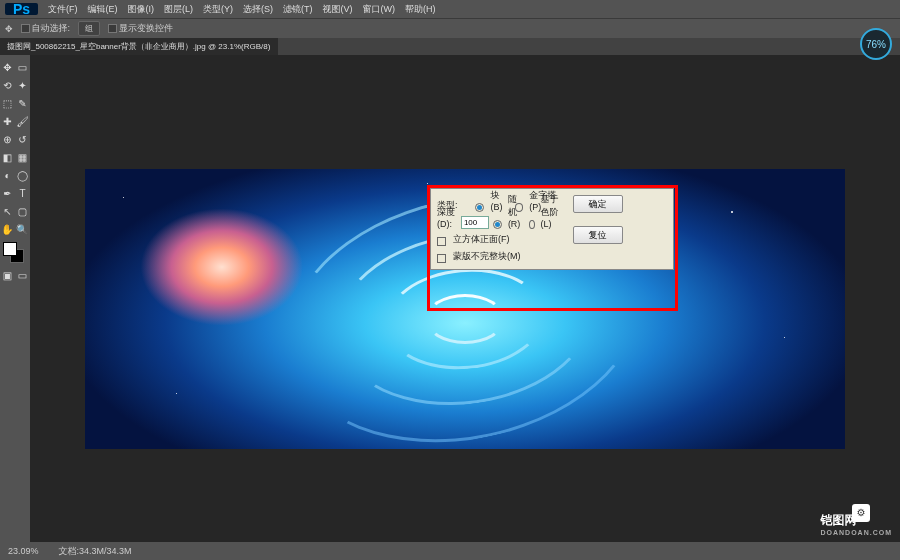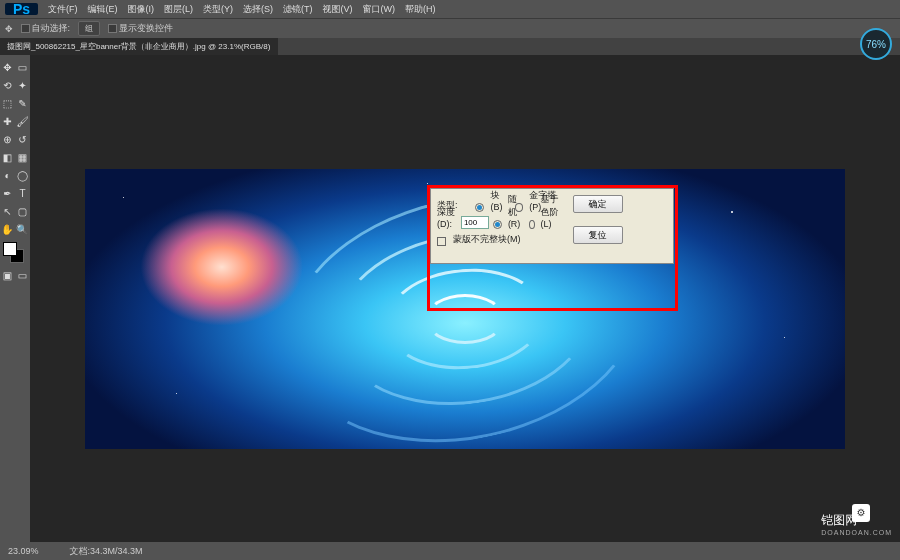--- a/index.html
+++ b/index.html
@@ -36,23 +36,23 @@
 .wclose{background:#e04040;color:#fff;border-color:#a02020}
 .dlg-body{padding:6px;display:flex;gap:6px}
 .fields{flex:1}
 .frow{display:flex;align-items:flex-end;height:17px;gap:4px;color:#222}
 .frow label{width:36px}
 .inp{width:28px;height:13px;border:1px solid #7a9;background:#fff;font-size:8px;padding:0 2px}
 .rad{width:9px;height:9px;border:1px solid #666;border-radius:50%;display:inline-block;margin-right:2px;vertical-align:middle}
 .rad.on:after{content:"";display:block;width:5px;height:5px;background:#28c;border-radius:50%;margin:1px}
 .ck{width:9px;height:9px;border:1px solid #666;display:inline-block;margin-right:3px;vertical-align:middle}
 .dbtn{width:50px;height:18px;background:linear-gradient(#fafafa,#e0e0e0);border:1px solid #888;border-radius:2px;font-size:9px;margin-bottom:13px}
-.statusbar{height:18px;background:#535353;display:flex;align-items:center;padding:0 8px;font-size:9px;color:#ccc;gap:31px}
+.statusbar{height:18px;background:#535353;display:flex;align-items:center;padding:0 8px;font-size:9px;color:#ccc;gap:20px}
 .pct-badge{position:absolute;right:8px;top:28px;width:32px;height:32px;border:2px solid #3ad;border-radius:50%;display:flex;align-items:center;justify-content:center;color:#8df;font-size:10px;background:#1a2830}
-.watermark{position:absolute;right:8px;bottom:24px;color:#fff;font-size:12px;font-weight:normal;display:flex;align-items:center;gap:4px}
+.watermark{position:absolute;right:8px;bottom:24px;color:#fff;font-size:12px;font-weight:bold;display:flex;align-items:center;gap:4px}
 .watermark .sub{font-size:7px;letter-spacing:1px;display:block;color:#aaa}
 .attr{position:absolute;right:30px;bottom:38px;width:18px;height:18px;background:#fff;border-radius:3px;color:#333;font-size:10px;text-align:center;line-height:18px}
 </style>
 </head>
 <body>
 
 <div class="menubar">
   <div class="logo">Ps</div>
   <span>文件(F)</span>
   <span>编辑(E)</span>
@@ -157,20 +157,24 @@
             <div class="frow">
               <label>深度(D):</label>
               <input class="inp" value="100" style="">
               <span class="rad on"></span>
                 <span>随机(R)</span>
               <span class="rad"></span>
                 <span>基于色阶(L)</span>
             </div>
             <div class="frow">
                 <span class="ck"></span>
+                <span>立方体正面(F)</span>
+              </div>
+            <div class="frow">
+                <span class="ck"></span>
                 <span>蒙版不完整块(M)</span>
               </div>
           </div>
           <div>
             <button class="dbtn">确定</button>
             <button class="dbtn">复位</button>
           </div>
         </div>
       </div>
     </div>

